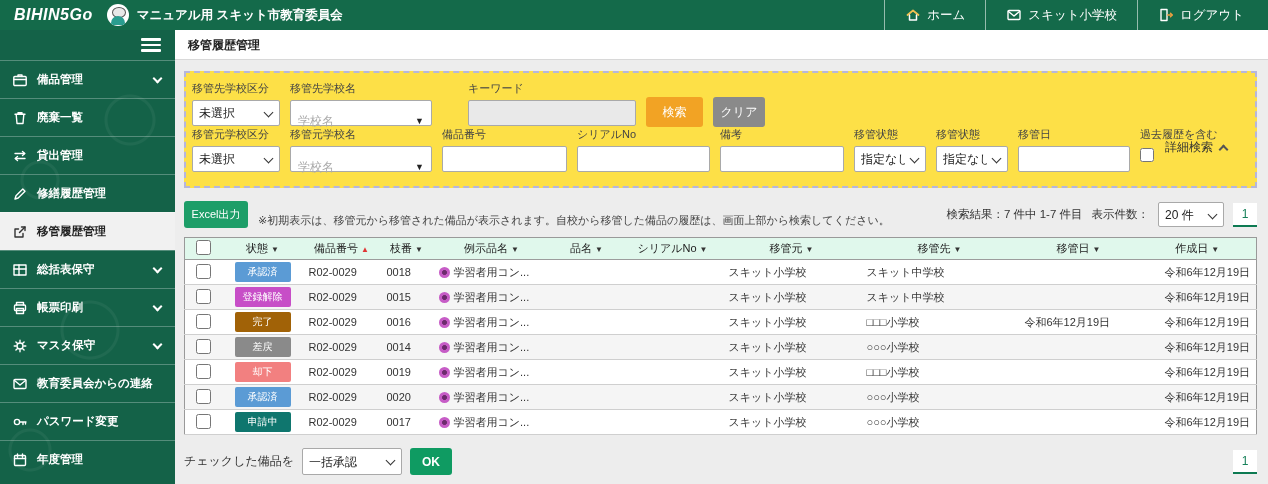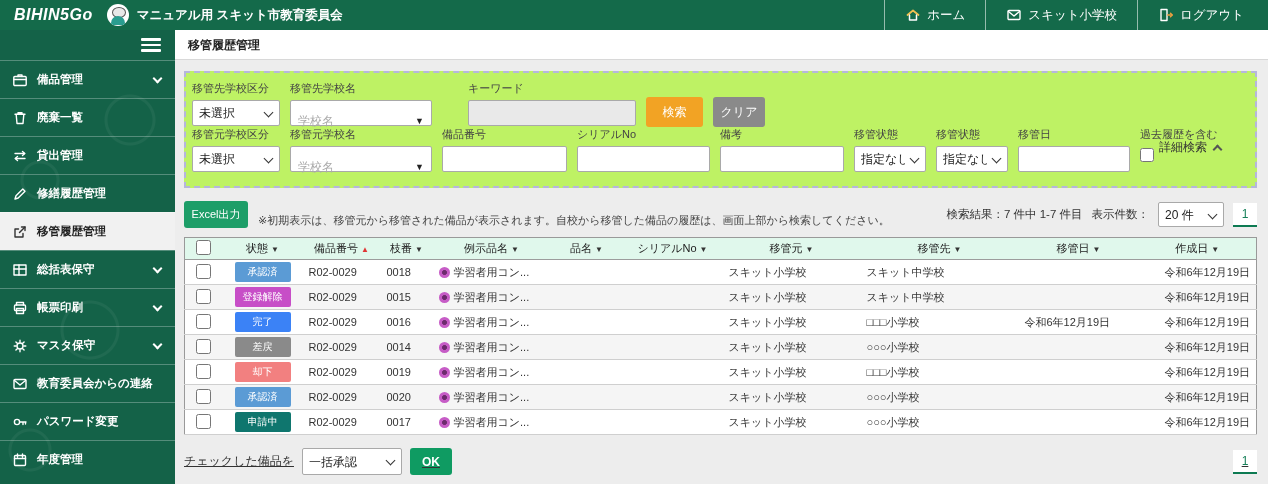--- a/index.html
+++ b/index.html
@@ -37,36 +37,36 @@
   .side-ic { width:16px; height:16px; flex:0 0 auto; }
   .side-ic svg { stroke:#fff; fill:none; stroke-width:1.4; }
   .side-item.active .side-ic svg { stroke:#333; }
   .chev { width:7px; height:7px; border-right:2px solid #fff; border-bottom:2px solid #fff; transform:rotate(45deg); margin-left:auto; margin-right:4px; margin-top:-3px; }
 
   .main { flex:1; display:flex; flex-direction:column; background:#ededed; }
   .title-bar { height:30px; background:#fff; border-bottom:1px solid #d8d8d8; line-height:30px; padding-left:13px; font-weight:bold; font-size:12px; color:#222; }
   .content { padding:11px 13px 0 9px; }
 
   
-  .search-panel { background:#bef264; border:2px dashed #b6b6dc; padding:8px 12px 14px 6px; position:relative; }
+  .search-panel { background:#fde047; border:2px dashed #b6b6dc; padding:8px 12px 14px 6px; position:relative; }
   .f-row { display:flex; gap:10px; align-items:flex-start; }
   .fld label { display:block; font-size:11px; color:#444; margin-bottom:4px; }
   .ctl { height:26px; border:1px solid #a9a9a9; border-radius:2px; background:#fff; font-size:12px; padding:0 6px; font-family:inherit; color:#222; }
   input.ctl::placeholder { color:#aaa; }
   input.ctl:disabled, .ctl.disabled { background:#e9e9e9; }
   .sel-wrap { position:relative; display:inline-block; }
   .sel-wrap select { appearance:none; -webkit-appearance:none; padding-right:20px; width:100%; }
   .sel-wrap::after { content:''; position:absolute; right:8px; top:9px; width:6px; height:6px; border-right:1.6px solid #333; border-bottom:1.6px solid #333; transform:rotate(45deg); pointer-events:none; }
   .combo { position:relative; display:flex; align-items:center; height:26px; border:1px solid #a9a9a9; border-radius:2px; background:#fff; padding:16px 22px 0 7px; cursor:pointer; }
   .combo .ph { color:#aaa; font-size:12px; }
   .combo .dd { position:absolute; right:7px; font-size:9px; color:#222; }
   .btn { border:none; border-radius:3px; color:#fff; font-size:12px; cursor:pointer; font-family:inherit; }
   .btn-search { background:#f2a324; width:57px; height:30px; margin-top:16px; }
   .btn-clear { background:#8a8a8a; width:52px; height:30px; margin-top:16px; }
-  .detail-toggle { position:absolute; right:34px; top:66px; font-size:12px; color:#333; cursor:pointer; display:flex; align-items:center; gap:7px; }
+  .detail-toggle { position:absolute; right:28px; top:66px; font-size:12px; color:#333; cursor:pointer; display:flex; align-items:center; gap:7px; }
   .chev-up { width:7px; height:7px; border-right:2px solid #555; border-bottom:2px solid #555; transform:rotate(-135deg); margin-top:3px; }
   .chk-fld label { margin-bottom:6px; }
   .chk-fld input { width:14px; height:14px; }
 
   
   .toolbar { display:flex; align-items:center; margin:13px 0 9px; }
   .btn-excel { background:#1d9e68; width:64px; height:27px; font-size:11px; }
   .note { font-size:11px; color:#444; margin-left:10px;margin-top:12px; }
   .result-area { margin-left:auto; display:flex; align-items:center; gap:9px; font-size:11.5px; color:#333; }
   .page-box { width:24px; height:24px; background:#fff; border-bottom:2px solid #0d7a52; text-align:center; line-height:22px; font-size:12px; color:#17815a; cursor:pointer; }
@@ -79,21 +79,21 @@
   td { font-size:11px; height:25px; border-bottom:1px solid #cfcfcf; padding:0 6px; color:#333; white-space:nowrap; overflow:hidden; }
   tr.alt td { background:#f5f5f5; }
   .arr { font-size:8px; margin-left:3px; }
   td.cc, th.cc { text-align:center; }
   td.cr { text-align:right; }
   .badge { display:inline-block; width:56px; padding:3px 0; border-radius:2px; color:#fff; font-size:10px; text-align:center; }
   .cat-ic { display:inline-block; width:11px; height:11px; border-radius:50%; background:radial-gradient(circle,#6d2b6d 28%,#c65cc6 34%); vertical-align:-2px; margin-right:4px; }
   input[type=checkbox].rowchk { width:15px; height:15px; }
 
   
-  .footer-bar { display:flex; align-items:center; margin-top:13px; gap:8px;text-decoration:underline; }
+  .footer-bar { display:flex; align-items:center; margin-top:13px; gap:8px; }
   .footer-bar .lbl { font-size:12px; color:#333; }
   .bulk select { height:27px; width:100px; }
   .btn-ok { background:#0f9b62; width:42px; height:27px; font-weight:bold; }
   .footer-page { margin-left:auto; }
 </style>
 </head>
 <body>
 
 <header class="topbar">
   <span class="logo">BIHIN5Go</span>
@@ -394,21 +394,21 @@
               <td><span class="cat-ic"></span>学習者用コン...</td>
               <td></td>
               <td></td>
               <td>スキット小学校</td>
               <td>スキット中学校</td>
               <td></td>
               <td class="cr">令和6年12月19日</td>
             </tr>
             <tr>
               <td class="cc"><input type="checkbox" class="rowchk" style=""></td>
-              <td class="cc"><span class="badge" style="background:#3b82f6">完了</span></td>
+              <td class="cc"><span class="badge" style="background:#a16207">完了</span></td>
               <td>R02-0029</td>
               <td>0016</td>
               <td><span class="cat-ic"></span>学習者用コン...</td>
               <td></td>
               <td></td>
               <td>スキット小学校</td>
               <td>□□□小学校</td>
               <td>令和6年12月19日</td>
               <td class="cr">令和6年12月19日</td>
             </tr>

